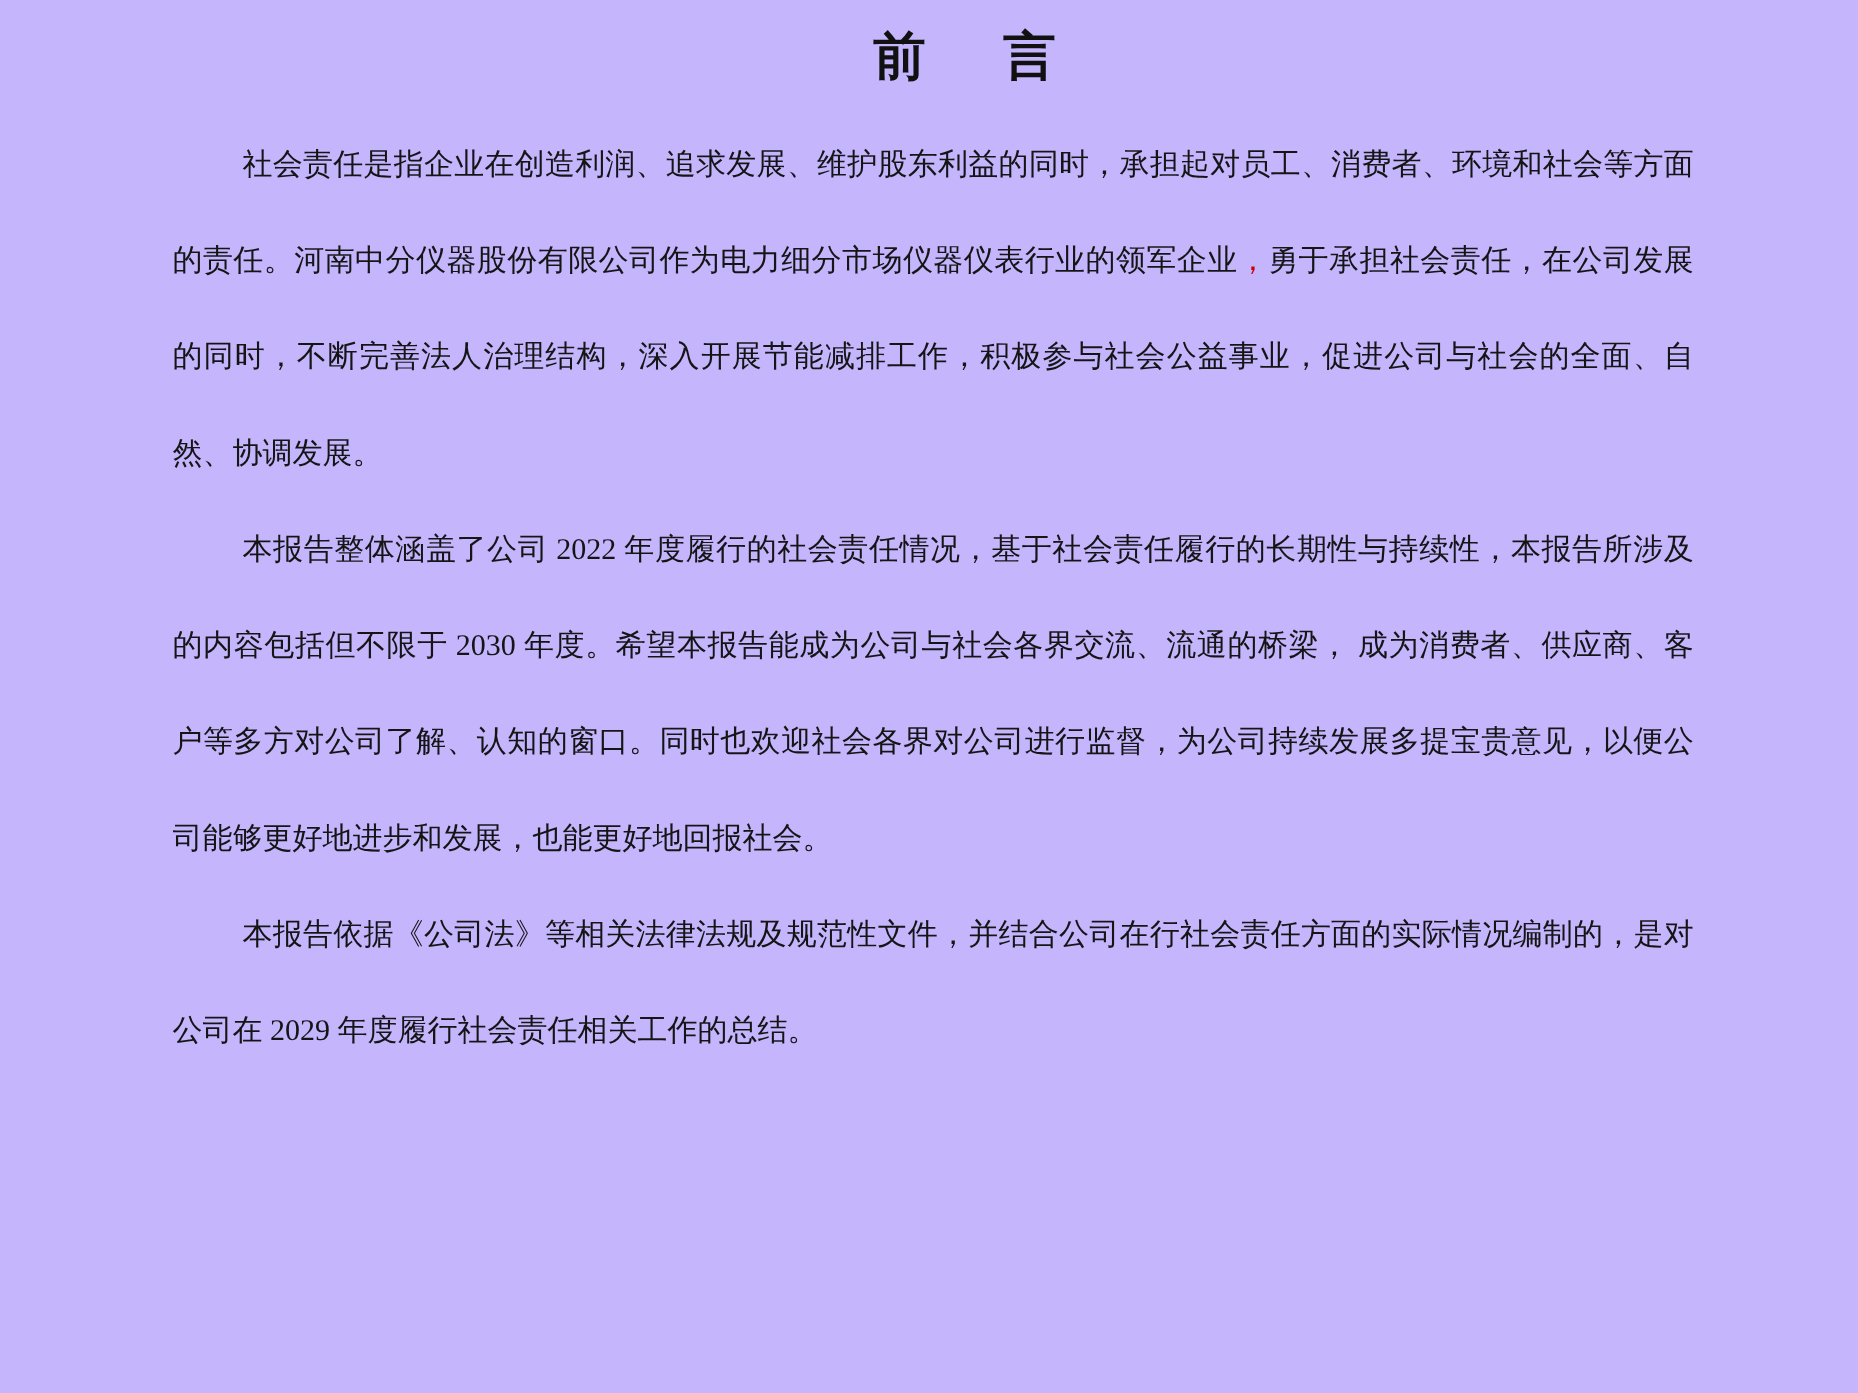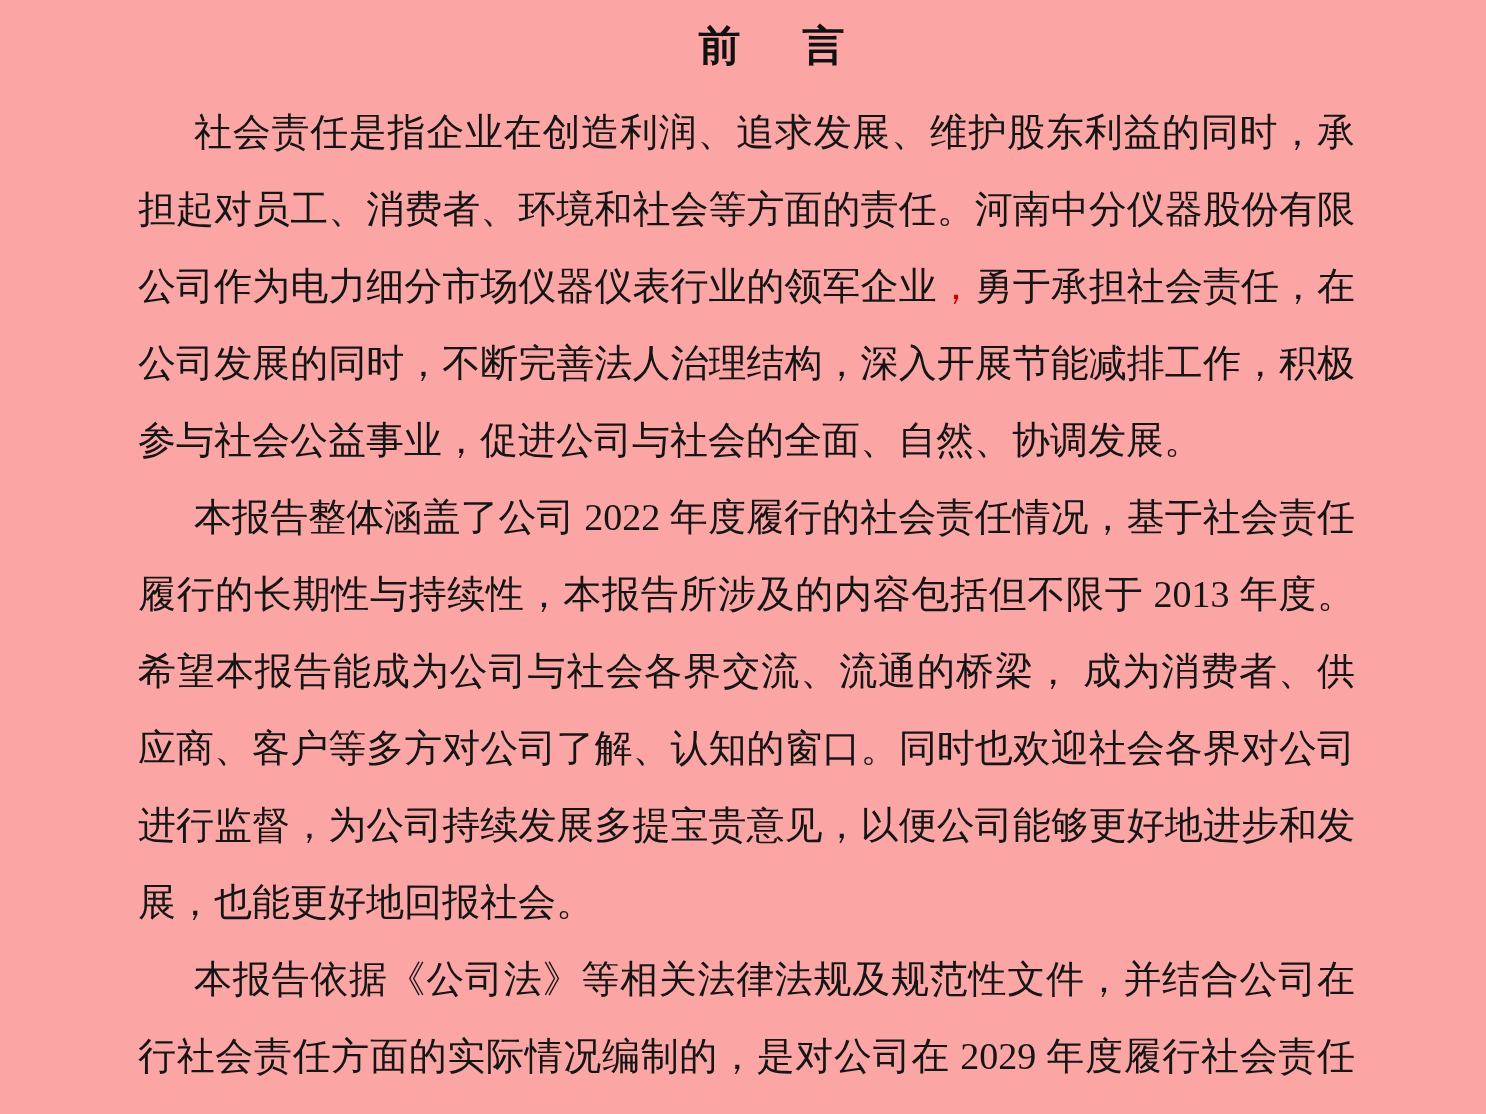--- a/index.html
+++ b/index.html
@@ -12,52 +12,52 @@
     height: 1114px;
     overflow: hidden;
     font-family: "Liberation Serif", "DejaVu Serif", serif;
     color: #151515;
   }
   .page {
     box-sizing: border-box;
     width: 1486px;
     height: 1114px;
     padding: 18px 131px 0 138px;
-    background: #fca5a5;
+    background: #c4b5fd;
     overflow: hidden;
   }
   .doc-title {
     margin: 0 0 20px 0;
     padding-left: 60px; 
     text-align: center;
     font-size: 42px;
     font-weight: bold;
     line-height: 56px;
     letter-spacing: 10px;
     color: #111111;
   }
   .doc-body p {
     margin: 0;
-    font-size: 38px;
+    font-size: 24px;
     line-height: 77px;
     text-align: justify;
     text-justify: inter-character;
     text-indent: 56px;
     color: #151515;
   }
   .red-punct {
     color: #cc0000;
   }
 </style>
 </head>
 <body>
 
 <div class="page">
   <h1 class="doc-title">前　言</h1>
 
   <div class="doc-body">
     <p><span>社会责任是指企业在创造利润、追求发展、维护股东利益的同时，承担起对员工、消费者、环境和社会等方面的责任。河南中分仪器股份有限公司作为电力细分市场仪器仪表行业的领军企业</span><span class="red-punct">，</span><span>勇于承担社会责任，在公司发展的同时，不断完善法人治理结构，深入开展节能减排工作，积极参与社会公益事业，促进公司与社会的全面、自然、协调发展。</span></p>
 
-    <p>本报告整体涵盖了公司 2022 年度履行的社会责任情况，基于社会责任履行的长期性与持续性，本报告所涉及的内容包括但不限于 2013 年度。希望本报告能成为公司与社会各界交流、流通的桥梁， 成为消费者、供应商、客户等多方对公司了解、认知的窗口。同时也欢迎社会各界对公司进行监督，为公司持续发展多提宝贵意见，以便公司能够更好地进步和发展，也能更好地回报社会。</p>
+    <p>本报告整体涵盖了公司 2022 年度履行的社会责任情况，基于社会责任履行的长期性与持续性，本报告所涉及的内容包括但不限于 2030 年度。希望本报告能成为公司与社会各界交流、流通的桥梁， 成为消费者、供应商、客户等多方对公司了解、认知的窗口。同时也欢迎社会各界对公司进行监督，为公司持续发展多提宝贵意见，以便公司能够更好地进步和发展，也能更好地回报社会。</p>
 
     <p>本报告依据《公司法》等相关法律法规及规范性文件，并结合公司在行社会责任方面的实际情况编制的，是对公司在 2029 年度履行社会责任相关工作的总结。</p>
   </div>
 </div>
 
 </body></html>

